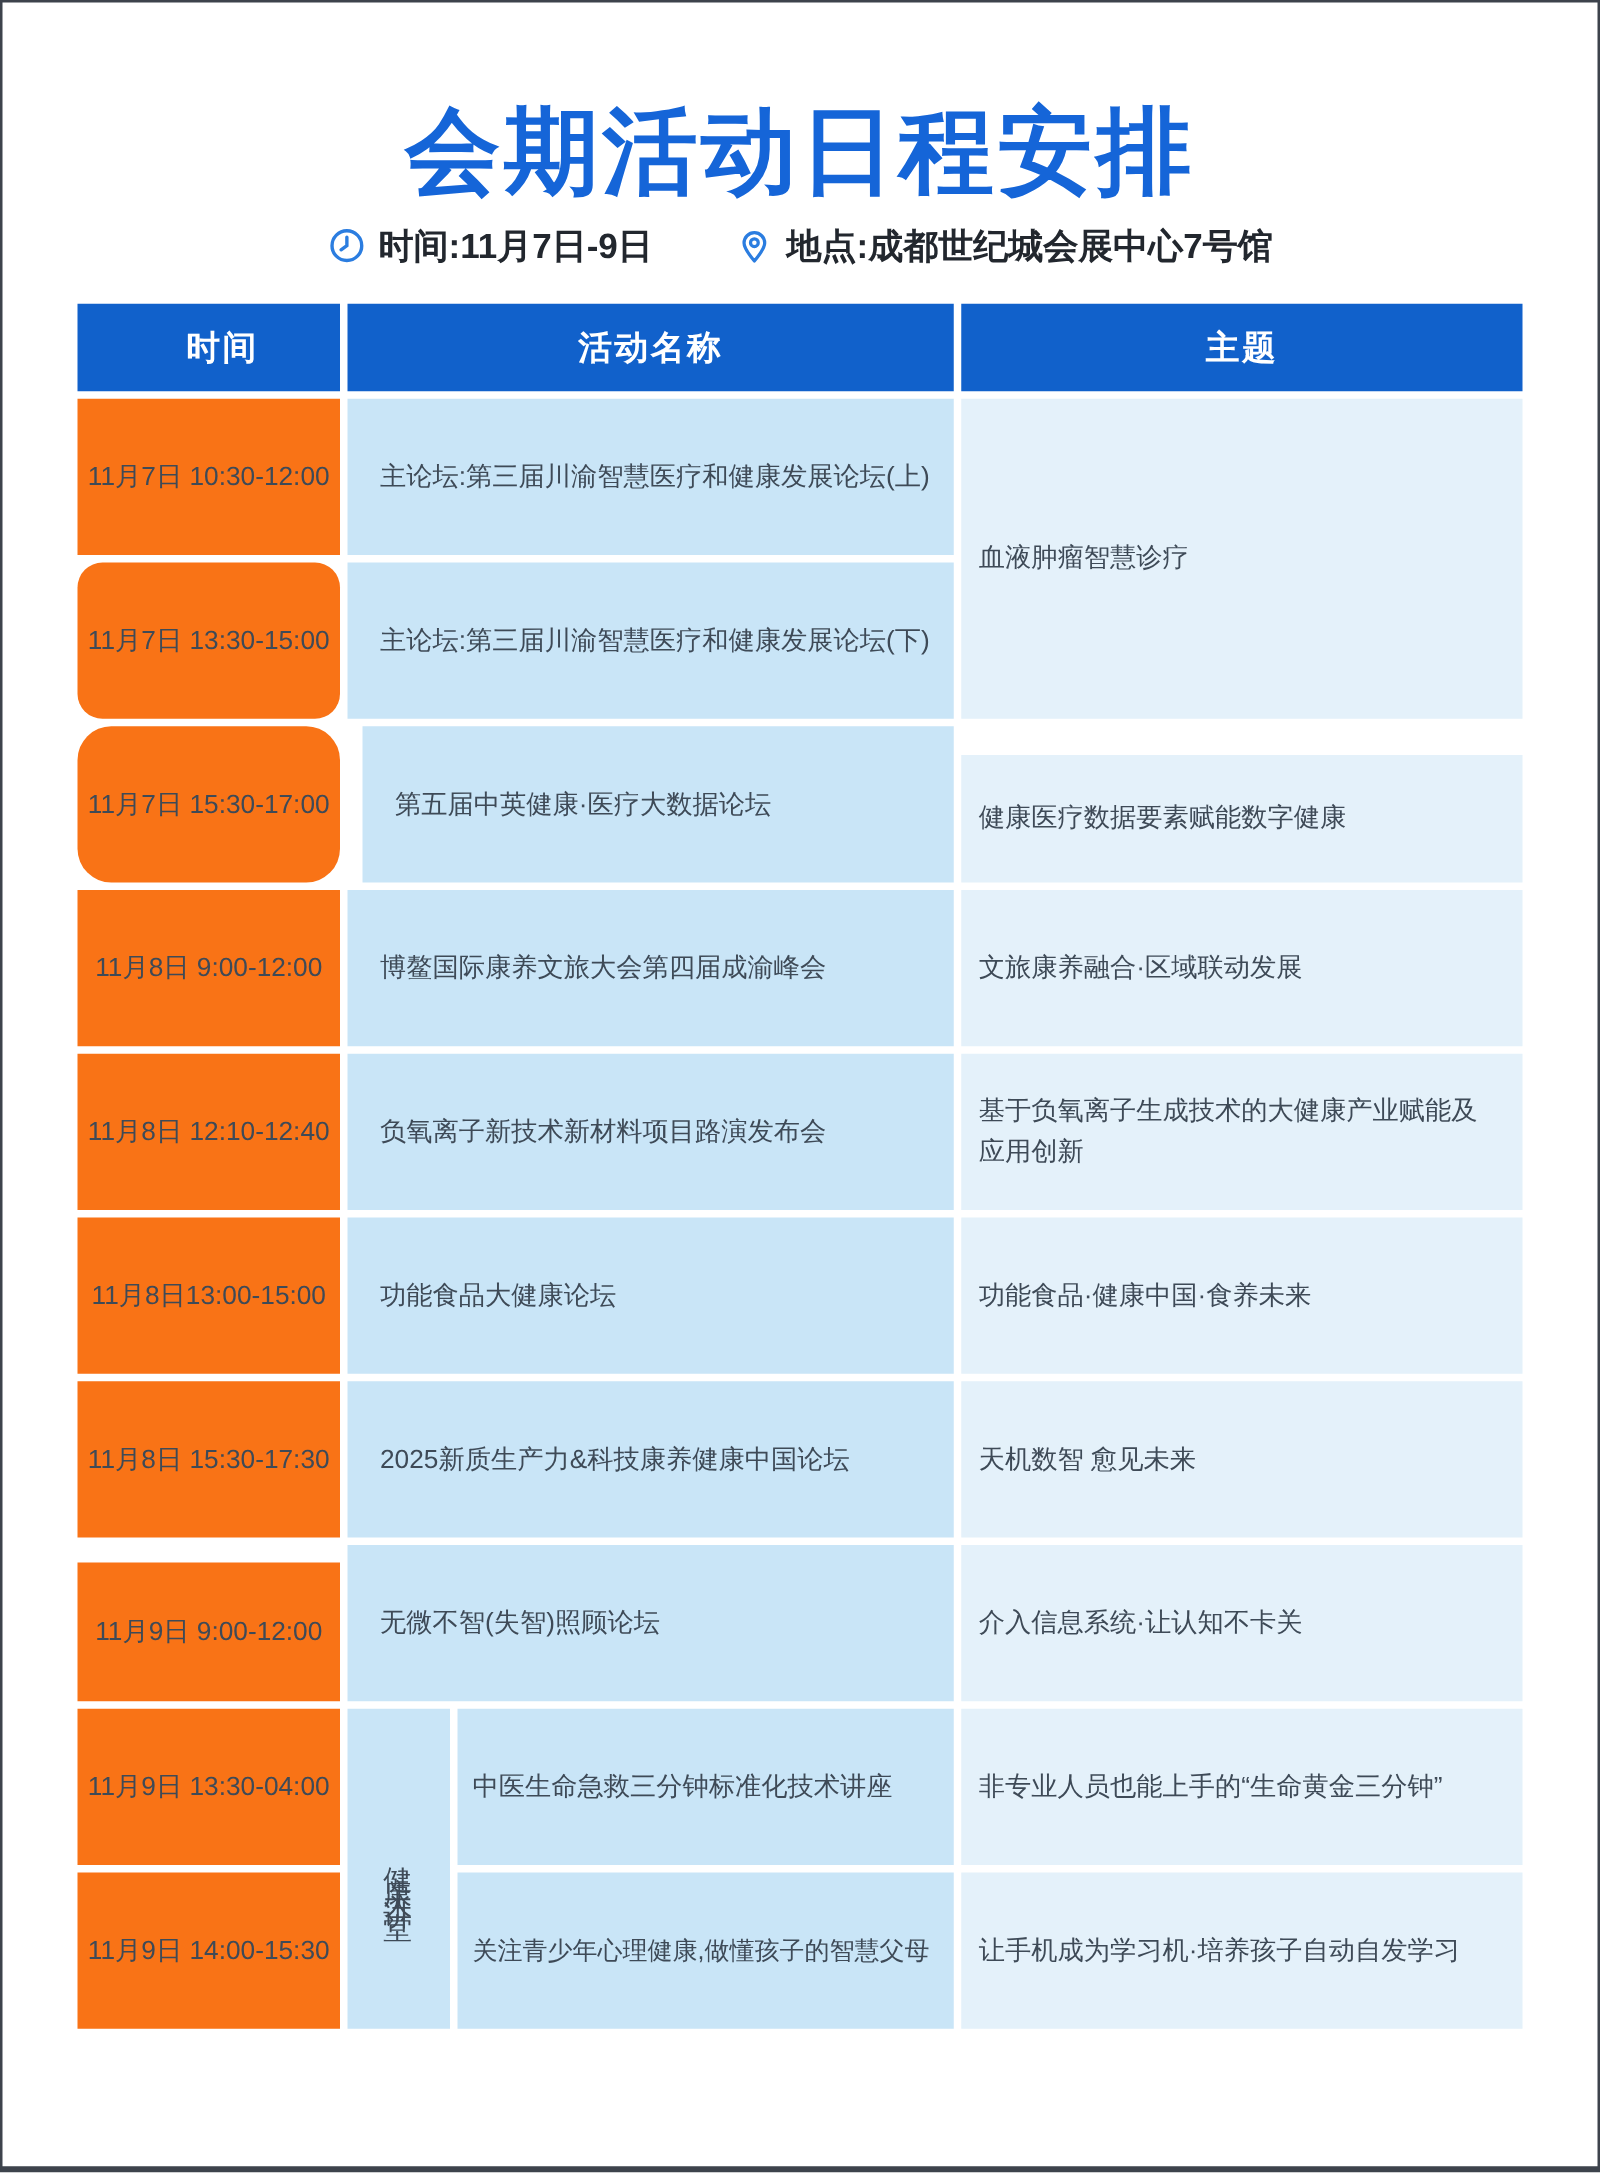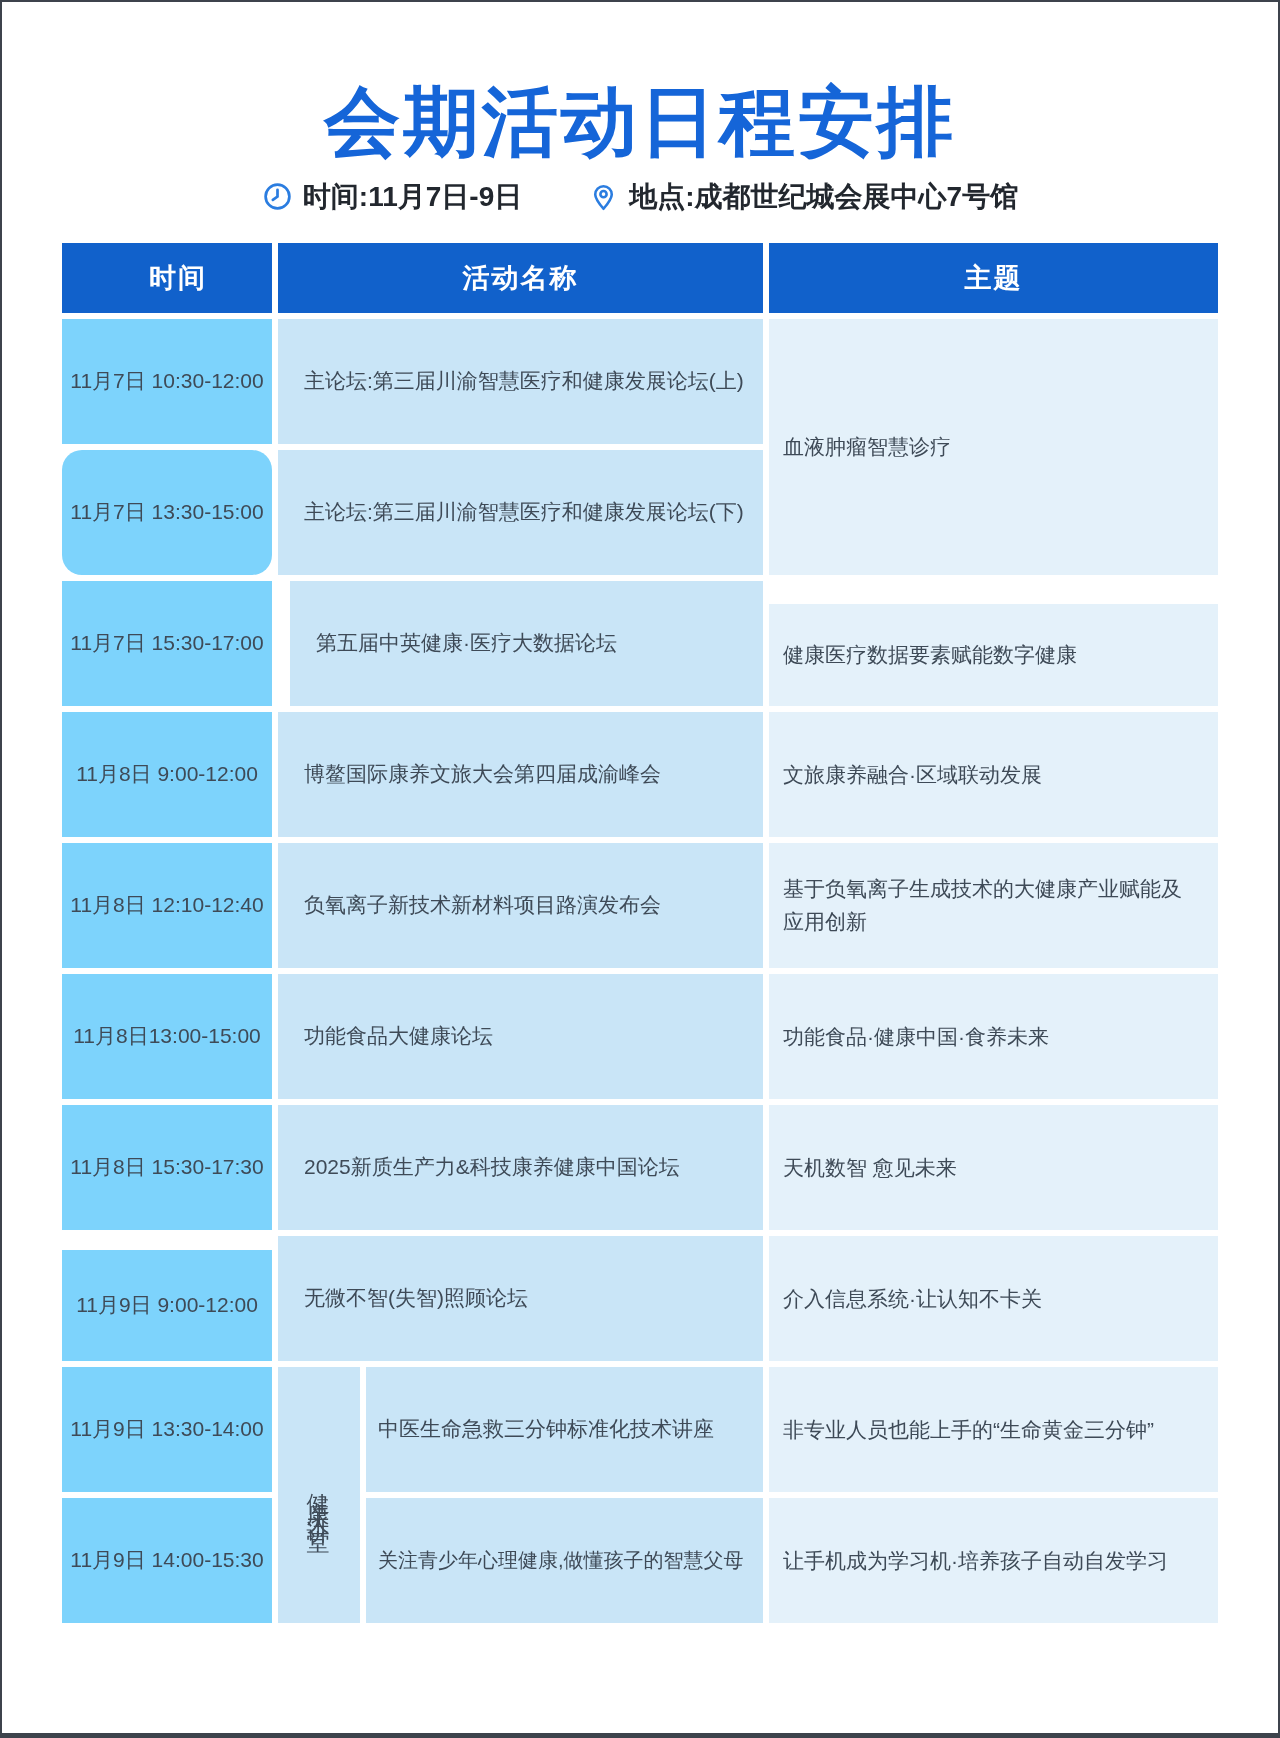--- a/index.html
+++ b/index.html
@@ -62,21 +62,21 @@
   }
   .head{
     background:#1161cb;
     color:#ffffff;
     font-weight:700;
     font-size:27px;
     justify-content:center;
     letter-spacing:2px;
   }
   .time-cell{
-    background:#7dd3fc;
+    background:#f97316;
     justify-content:center;
     text-align:left;
     padding:0 6px;
   }
   .act-cell{
     background:#c9e5f7;
     padding-left:26px;
     padding-right:6px;
     white-space:nowrap;
   }
@@ -134,21 +134,21 @@
     <div class="cell head" style="grid-row:1;grid-column:2 / span 2;">活动名称</div>
     <div class="cell head" style="grid-row:1;grid-column:4;">主题</div>
 
     <div class="cell time-cell" style="grid-row:2;grid-column:1;">11月7日 10:30-12:00</div>
     <div class="cell act-cell" style="grid-row:2;grid-column:2 / span 2;">主论坛:第三届川渝智慧医疗和健康发展论坛(上)</div>
     <div class="cell theme-cell" style="grid-row:2 / span 2;grid-column:4;">血液肿瘤智慧诊疗</div>
 
     <div class="cell time-cell" style="grid-row:3;grid-column:1;border-radius:20px;">11月7日 13:30-15:00</div>
     <div class="cell act-cell" style="grid-row:3;grid-column:2 / span 2;">主论坛:第三届川渝智慧医疗和健康发展论坛(下)</div>
 
-    <div class="cell time-cell" style="grid-row:4;grid-column:1;">11月7日 15:30-17:00</div>
+    <div class="cell time-cell" style="grid-row:4;grid-column:1;border-radius:27px;">11月7日 15:30-17:00</div>
     <div class="cell act-cell" style="grid-row:4;grid-column:2 / span 2;margin-left:12px;">第五届中英健康·医疗大数据论坛</div>
     <div class="cell theme-cell" style="grid-row:4;grid-column:4;margin-top:23px;">健康医疗数据要素赋能数字健康</div>
 
     <div class="cell time-cell" style="grid-row:5;grid-column:1;">11月8日 9:00-12:00</div>
     <div class="cell act-cell" style="grid-row:5;grid-column:2 / span 2;">博鳌国际康养文旅大会第四届成渝峰会</div>
     <div class="cell theme-cell" style="grid-row:5;grid-column:4;">文旅康养融合·区域联动发展</div>
 
     <div class="cell time-cell" style="grid-row:6;grid-column:1;">11月8日 12:10-12:40</div>
     <div class="cell act-cell" style="grid-row:6;grid-column:2 / span 2;">负氧离子新技术新材料项目路演发布会</div>
     <div class="cell theme-cell" style="grid-row:6;grid-column:4;">基于负氧离子生成技术的大健康产业赋能及应用创新</div>
@@ -158,21 +158,21 @@
     <div class="cell theme-cell" style="grid-row:7;grid-column:4;">功能食品·健康中国·食养未来</div>
 
     <div class="cell time-cell" style="grid-row:8;grid-column:1;">11月8日 15:30-17:30</div>
     <div class="cell act-cell" style="grid-row:8;grid-column:2 / span 2;">2025新质生产力&amp;科技康养健康中国论坛</div>
     <div class="cell theme-cell" style="grid-row:8;grid-column:4;">天机数智 愈见未来</div>
 
     <div class="cell time-cell" style="grid-row:9;grid-column:1;margin-top:14px;">11月9日 9:00-12:00</div>
     <div class="cell act-cell" style="grid-row:9;grid-column:2 / span 2;">无微不智(失智)照顾论坛</div>
     <div class="cell theme-cell" style="grid-row:9;grid-column:4;">介入信息系统·让认知不卡关</div>
 
-    <div class="cell time-cell" style="grid-row:10;grid-column:1;">11月9日 13:30-14:00</div>
+    <div class="cell time-cell" style="grid-row:10;grid-column:1;">11月9日 13:30-04:00</div>
     <div class="cell lecture-cell" style="grid-row:10 / span 2;grid-column:2;">健康大讲堂</div>
     <div class="cell act-cell sub" style="grid-row:10;grid-column:3;">中医生命急救三分钟标准化技术讲座</div>
     <div class="cell theme-cell" style="grid-row:10;grid-column:4;">非专业人员也能上手的“生命黄金三分钟”</div>
 
     <div class="cell time-cell" style="grid-row:11;grid-column:1;">11月9日 14:00-15:30</div>
     <div class="cell act-cell sub tight" style="grid-row:11;grid-column:3;">关注青少年心理健康,做懂孩子的智慧父母</div>
     <div class="cell theme-cell" style="grid-row:11;grid-column:4;">让手机成为学习机·培养孩子自动自发学习</div>
 
   </div>
 </div>

